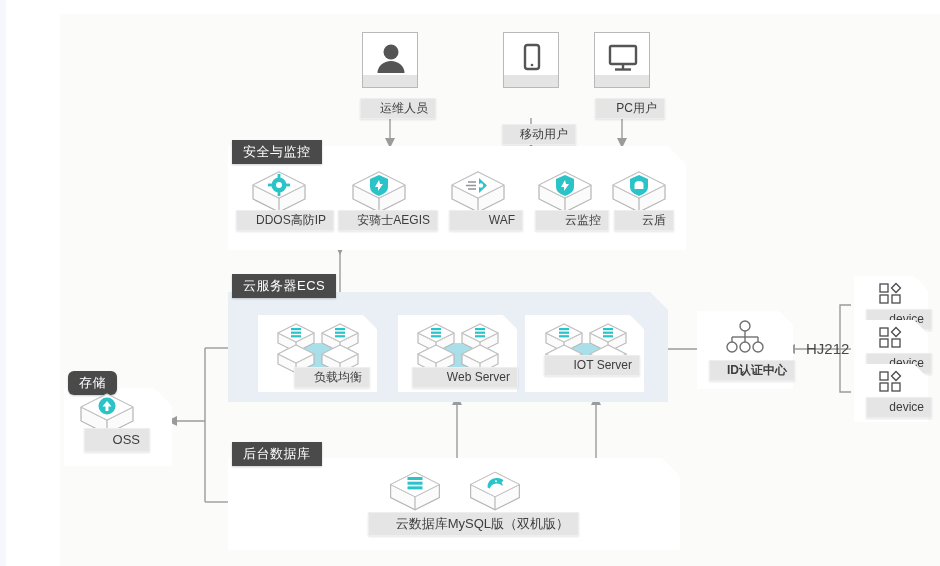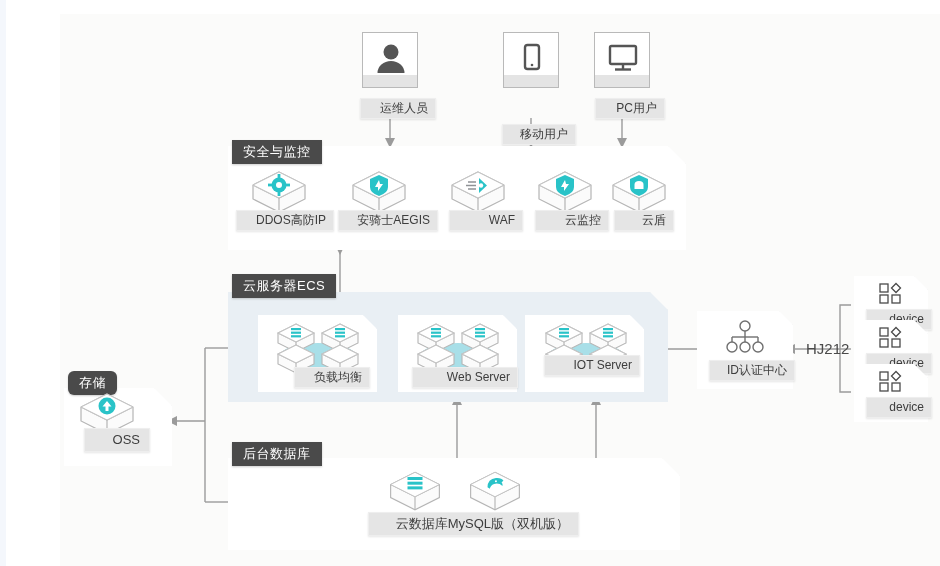--- a/index.html
+++ b/index.html
@@ -383,21 +383,21 @@
         <line x1="26" y1="11" x2="26" y2="17"></line>
         <line x1="13" y1="17" x2="39" y2="17"></line>
         <line x1="13" y1="17" x2="13" y2="22"></line>
         <line x1="26" y1="17" x2="26" y2="22"></line>
         <line x1="39" y1="17" x2="39" y2="22"></line>
         <circle cx="13" cy="27" r="5"></circle>
         <circle cx="26" cy="27" r="5"></circle>
         <circle cx="39" cy="27" r="5"></circle>
       </g>
     </svg>
-    <div class="chip" style="left:709px;top:360px;width:70px;">ID认证中心</div>
+    <div class="chip" style="left:709px;top:360px;width:70px;font-weight:bold;">ID认证中心</div>
   </div>
 
   <div class="plain-text" style="left:806px;top:340px;">HJ212</div>
 
   <div class="node">
     <div class="card fold" style="left:854px;top:276px;width:74px;height:58px;"></div>
     <svg width="24" height="22" viewBox="0 0 24 22" style="position:absolute;left:879px;top:283px;">
       <g stroke="#4a4a4a" stroke-width="1.3" fill="none">
         <rect x="1" y="1" width="8" height="8"></rect>
         <path d="M17 0.5 L21.5 5 L17 9.5 L12.5 5 Z"></path>

